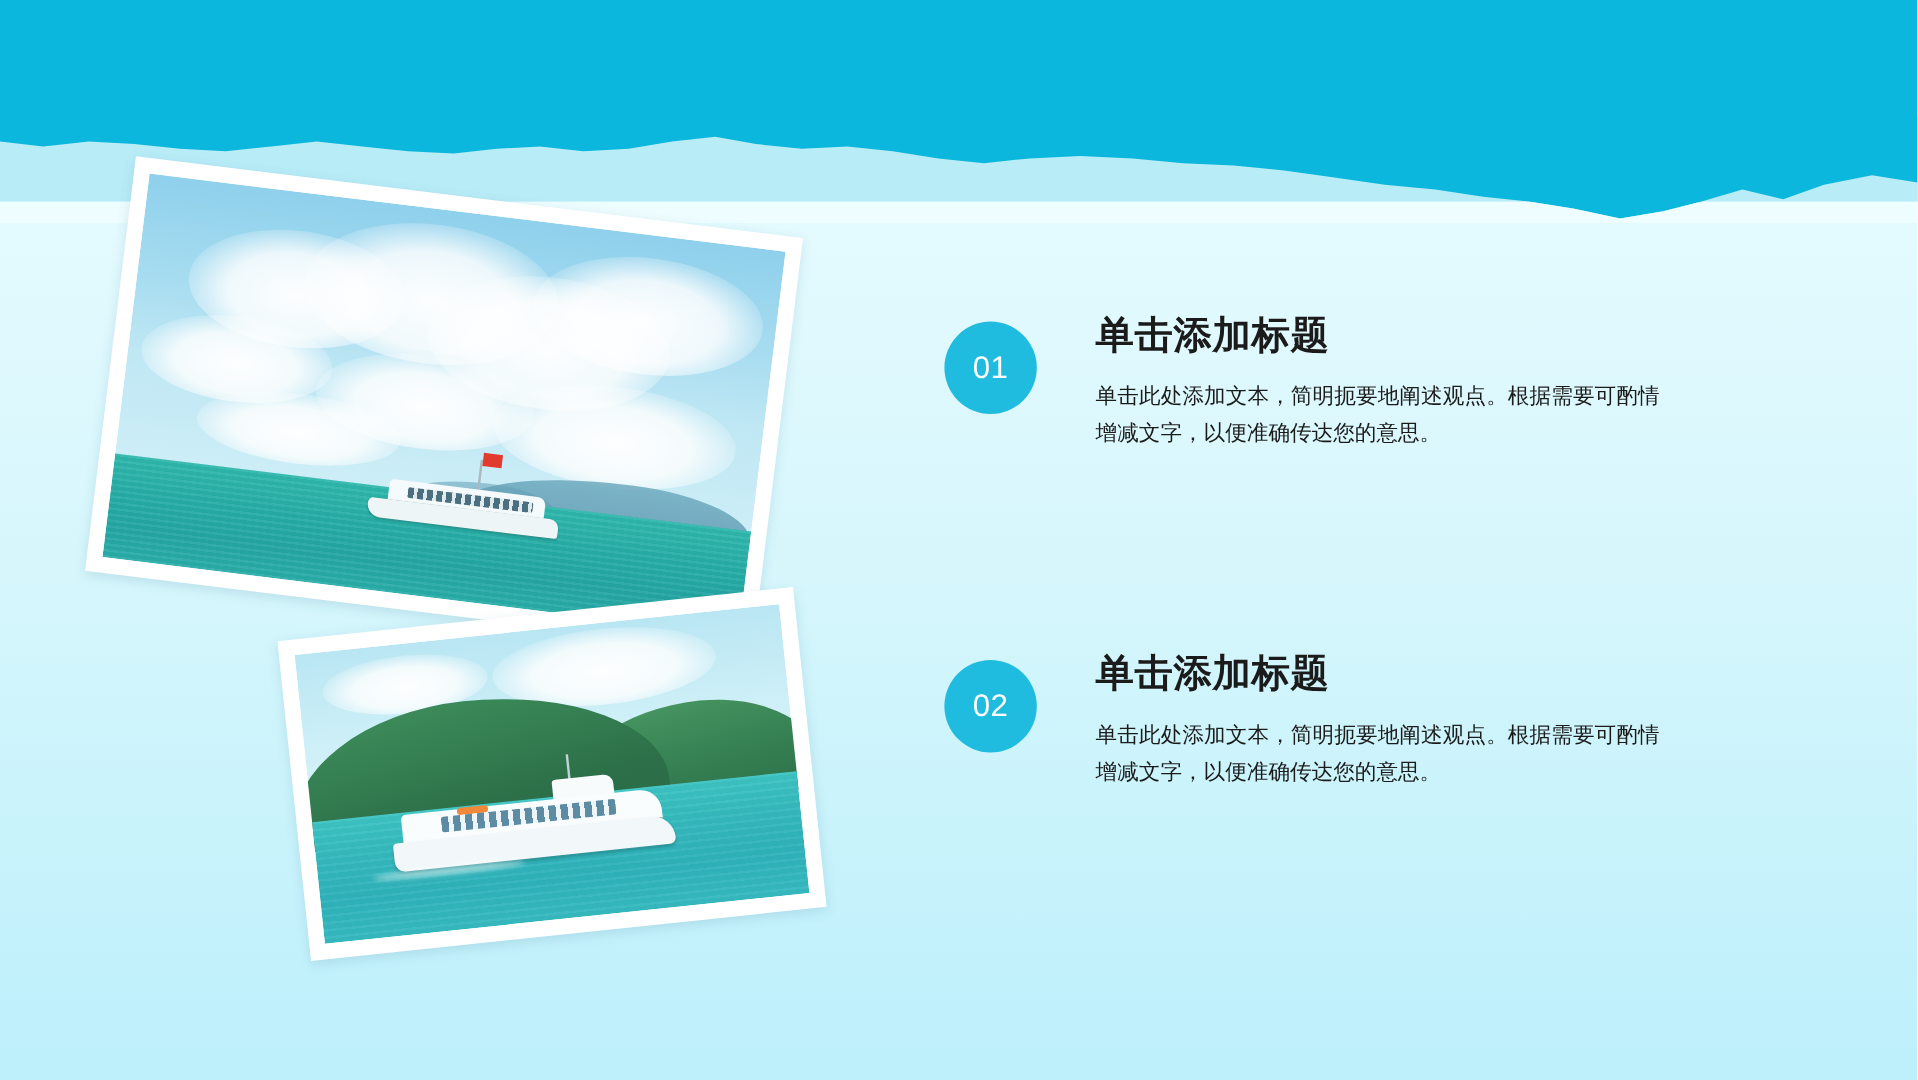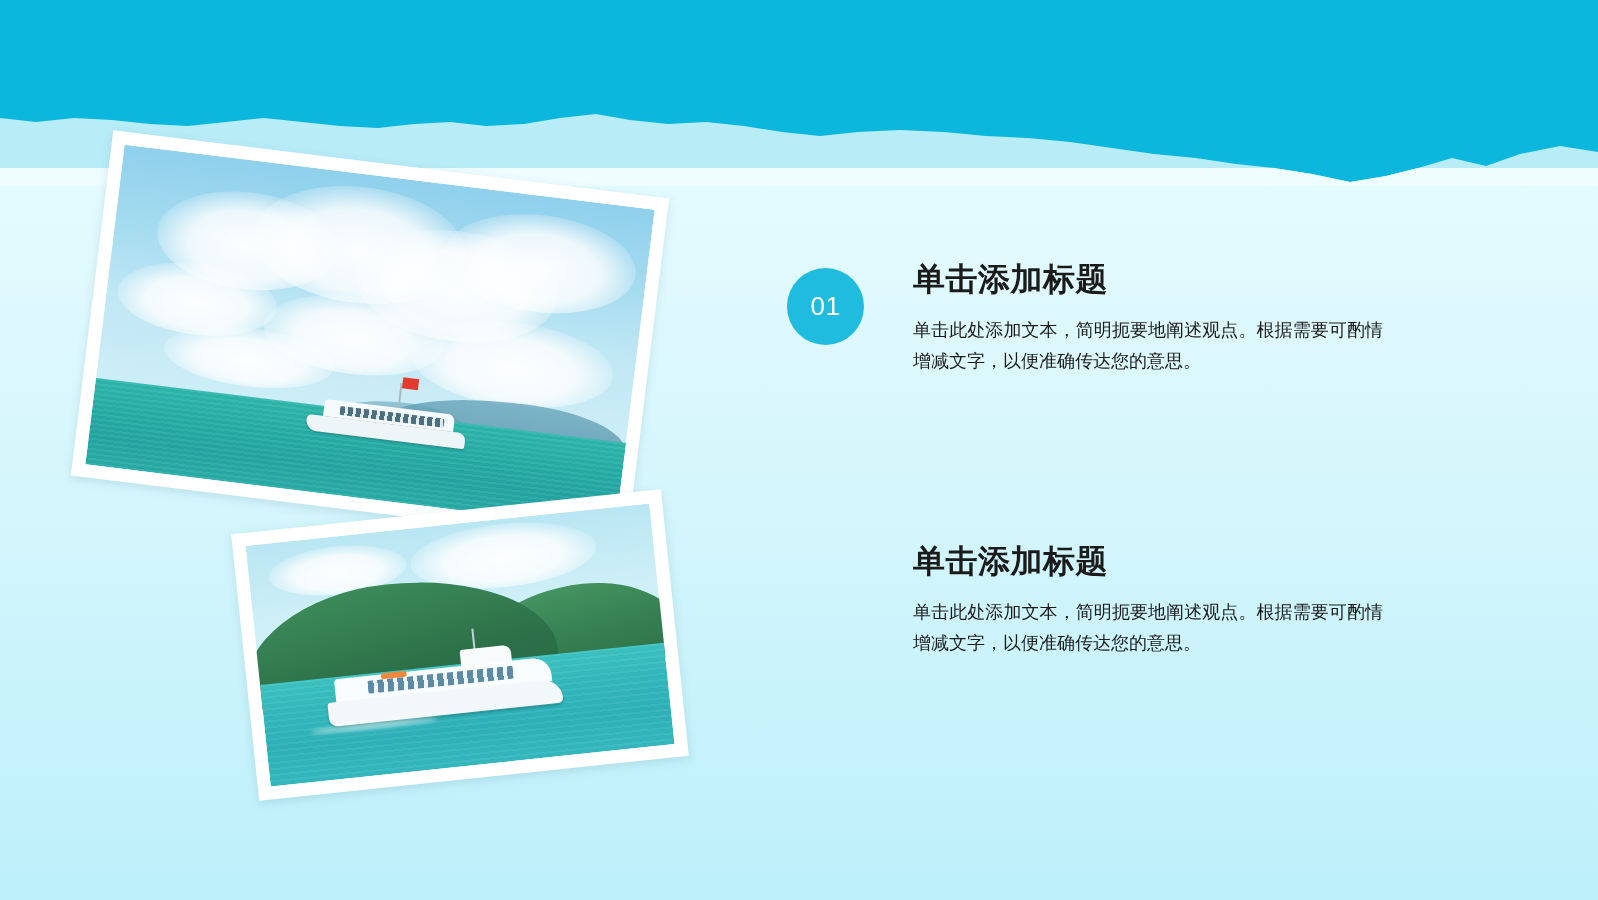--- a/index.html
+++ b/index.html
@@ -291,20 +291,21 @@
 
     <div class="content-item">
       <div class="num-badge">01</div>
       <div class="item-text">
         <div class="item-title">单击添加标题</div>
         <div class="item-body">单击此处添加文本，简明扼要地阐述观点。根据需要可酌情增减文字，以便准确传达您的意思。</div>
       </div>
     </div>
 
     <div class="content-item">
+      <div class="num-badge">02</div>
       <div class="item-text">
         <div class="item-title">单击添加标题</div>
         <div class="item-body">单击此处添加文本，简明扼要地阐述观点。根据需要可酌情增减文字，以便准确传达您的意思。</div>
       </div>
     </div>
 
   </div>
 
 </div>
 

